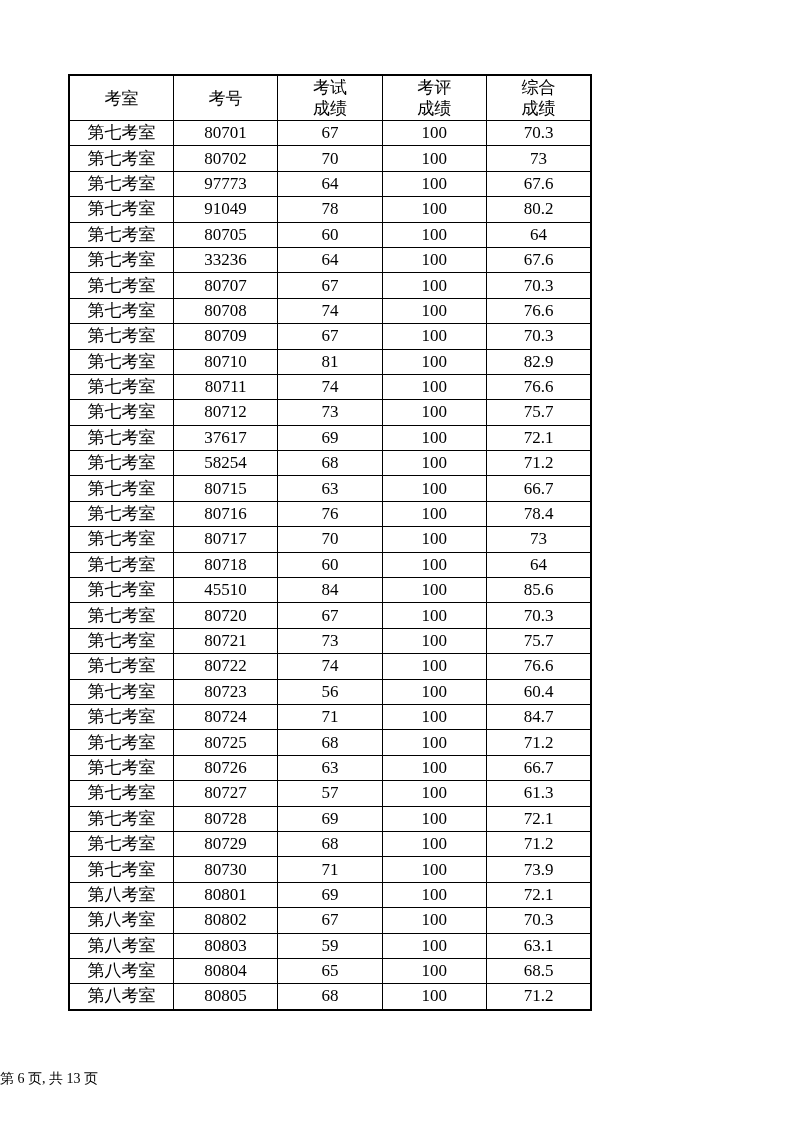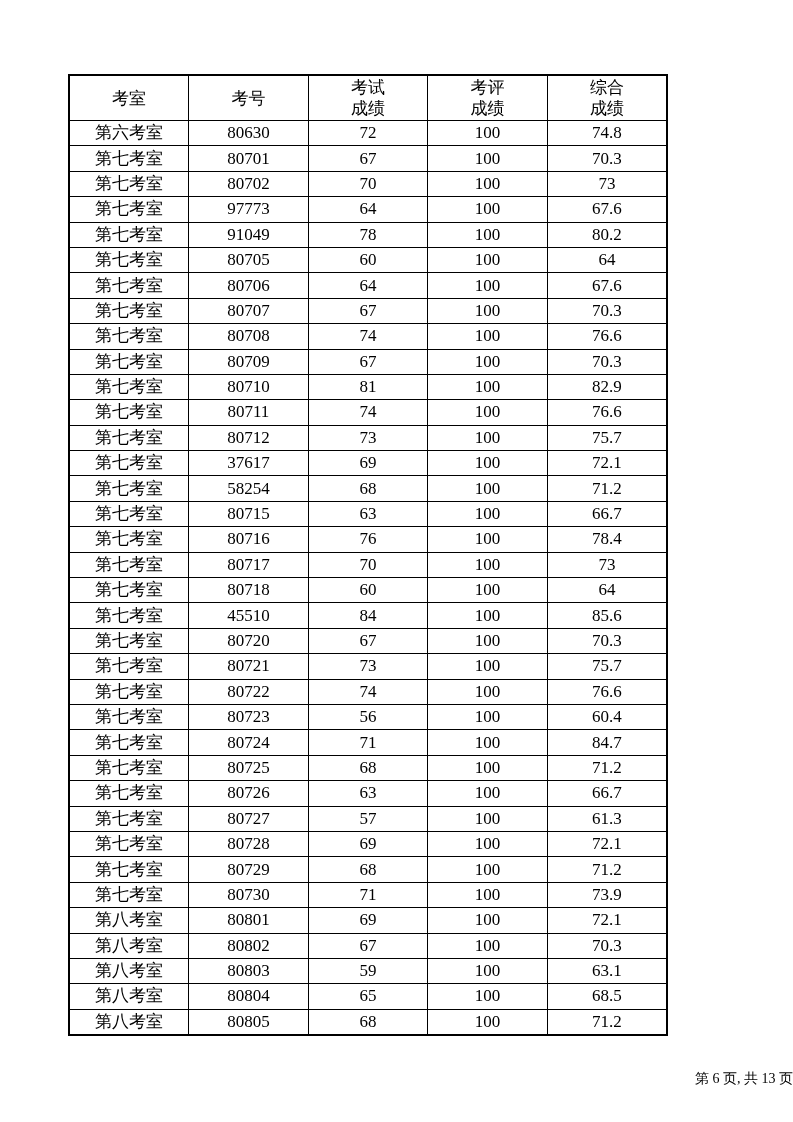--- a/index.html
+++ b/index.html
@@ -13,21 +13,21 @@
     height: 1122px;
     background: #ffffff;
     font-family: "Liberation Serif", "DejaVu Serif", serif;
     color: #000000;
     overflow: hidden;
   }
   table.score-table {
     position: absolute;
     left: 68px;
     top: 74px;
-    width: 600px;
+    width: 524px;
     border-collapse: collapse;
     table-layout: fixed;
     border: 2px solid #000000;
     background: #ffffff;
   }
   table.score-table th,
   table.score-table td {
     border: 1px solid #000000;
     text-align: center;
     vertical-align: middle;
@@ -44,21 +44,21 @@
   }
   table.score-table tbody td {
     height: 24.4px;
     line-height: 24px;
   }
   .page-footer {
     position: absolute;
     left: 0;
     top: 1070px;
     width: 793px;
-    text-align: right;
+    text-align: left;
     font-size: 14px;
     color: #000000;
   }
 </style>
 </head>
 <body>
 
 <div class="page">
 
   <table class="score-table">
@@ -69,27 +69,20 @@
         <th>考试
 成绩</th>
         <th>考评
 成绩</th>
         <th>综合
 成绩</th>
       </tr>
     </thead>
     <tbody>
         <tr>
-          <td>第六考室</td>
-          <td>80630</td>
-          <td>72</td>
-          <td>100</td>
-          <td>74.8</td>
-        </tr>
-        <tr>
           <td>第七考室</td>
           <td>80701</td>
           <td>67</td>
           <td>100</td>
           <td>70.3</td>
         </tr>
         <tr>
           <td>第七考室</td>
           <td>80702</td>
           <td>70</td>
@@ -112,21 +105,21 @@
         </tr>
         <tr>
           <td>第七考室</td>
           <td>80705</td>
           <td>60</td>
           <td>100</td>
           <td>64</td>
         </tr>
         <tr>
           <td>第七考室</td>
-          <td>80706</td>
+          <td>33236</td>
           <td>64</td>
           <td>100</td>
           <td>67.6</td>
         </tr>
         <tr>
           <td>第七考室</td>
           <td>80707</td>
           <td>67</td>
           <td>100</td>
           <td>70.3</td>

